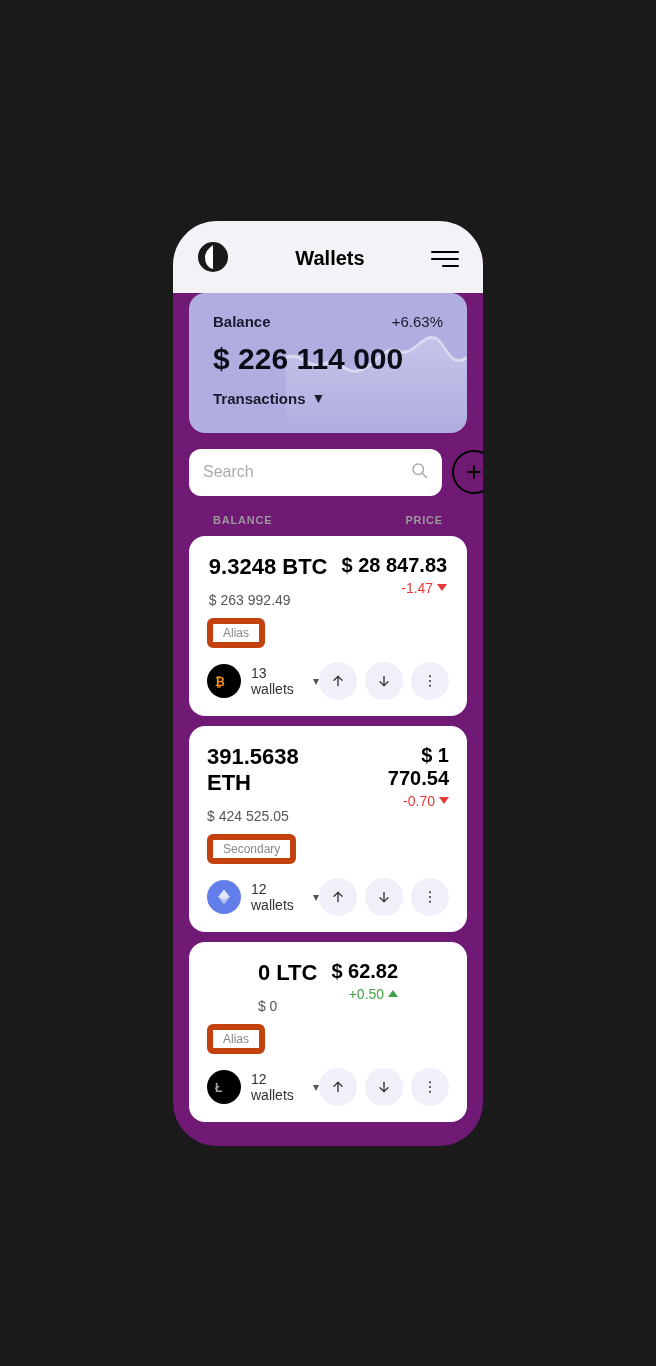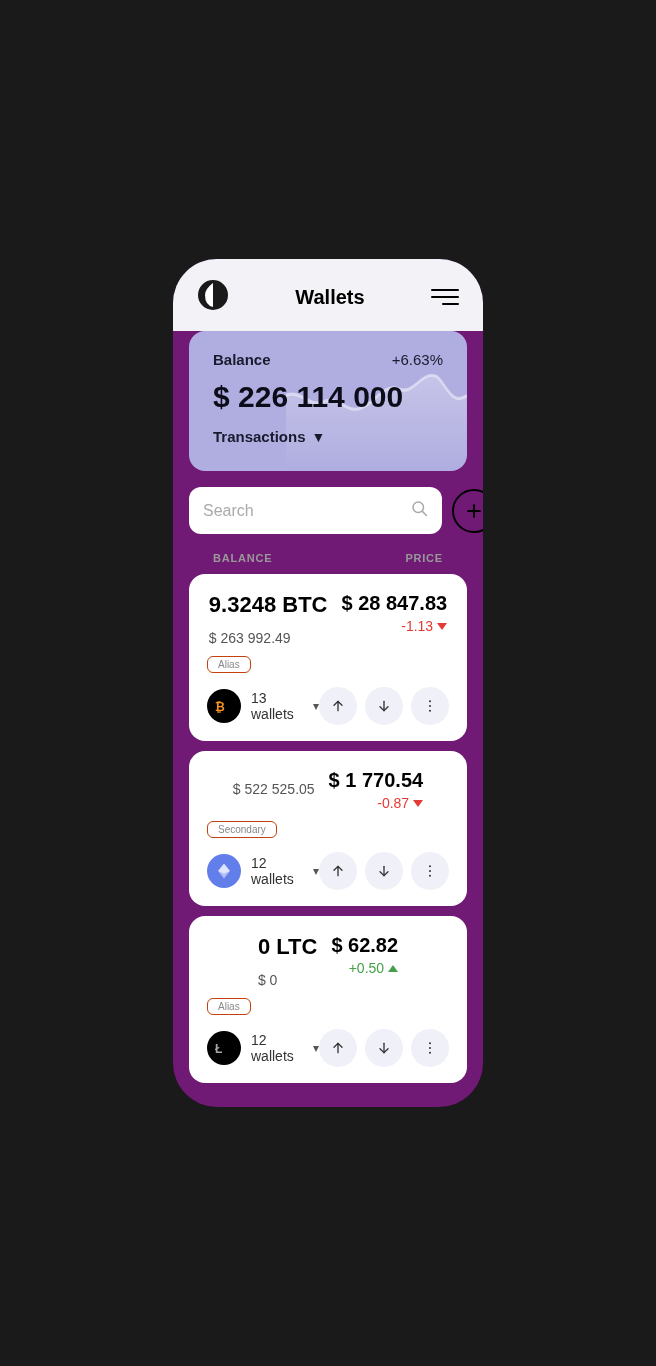--- a/index.html
+++ b/index.html
@@ -242,24 +242,24 @@
     .triangle-up {
       width: 0;
       height: 0;
       border-left: 5px solid transparent;
       border-right: 5px solid transparent;
       border-bottom: 7px solid #43a047;
       display: inline-block;
     }
     .alias-tag {
       display: inline-block;
-      border: 1px solid #c2410c;
+      border: 6px solid #c2410c;
       border-radius: 6px;
       padding: 2px 10px;
-      font-size: 10px;
+      font-size: 12px;
       color: #888;
       margin-top: 10px;
       margin-bottom: 4px;
     }
     .coin-bottom {
       display: flex;
       justify-content: space-between;
       align-items: center;
       margin-top: 10px;
     }
@@ -391,21 +391,21 @@
 
       <div class="coin-card">
         <div class="coin-top">
           <div>
             <div class="coin-amount">9.3248 BTC</div>
             <div class="coin-usd">$ 263 992.49</div>
           </div>
           <div>
             <div class="coin-price">$ 28 847.83</div>
             <div class="coin-change negative">
-              <span>-1.13</span>
+              <span>-1.47</span>
               <span class="triangle-down"></span>
             </div>
           </div>
         </div>
         <span class="alias-tag">Alias</span>
         <div class="coin-bottom">
           <div class="coin-wallets">
             <div class="coin-logo">
               <svg width="18" height="18" viewBox="0 0 24 24">
                   <text y="18" font-size="16" fill="#f7931a" font-weight="900">₿</text>
@@ -436,26 +436,27 @@
                   <circle cx="12" cy="19" r="1.5"></circle>
               </svg>
             </button>
           </div>
         </div>
       </div>
 
       <div class="coin-card">
         <div class="coin-top">
           <div>
-            <div class="coin-usd">$ 522 525.05</div>
+            <div class="coin-amount">391.5638 ETH</div>
+            <div class="coin-usd">$ 424 525.05</div>
           </div>
           <div>
             <div class="coin-price">$ 1 770.54</div>
             <div class="coin-change negative">
-              <span>-0.87</span>
+              <span>-0.70</span>
               <span class="triangle-down"></span>
             </div>
           </div>
         </div>
         <span class="alias-tag">Secondary</span>
         <div class="coin-bottom">
           <div class="coin-wallets">
             <div class="coin-logo eth">
               <svg width="18" height="18" viewBox="0 0 24 24">
                   <polygon points="12,2 20,12 12,16 4,12" fill="white" opacity="0.8"></polygon>

